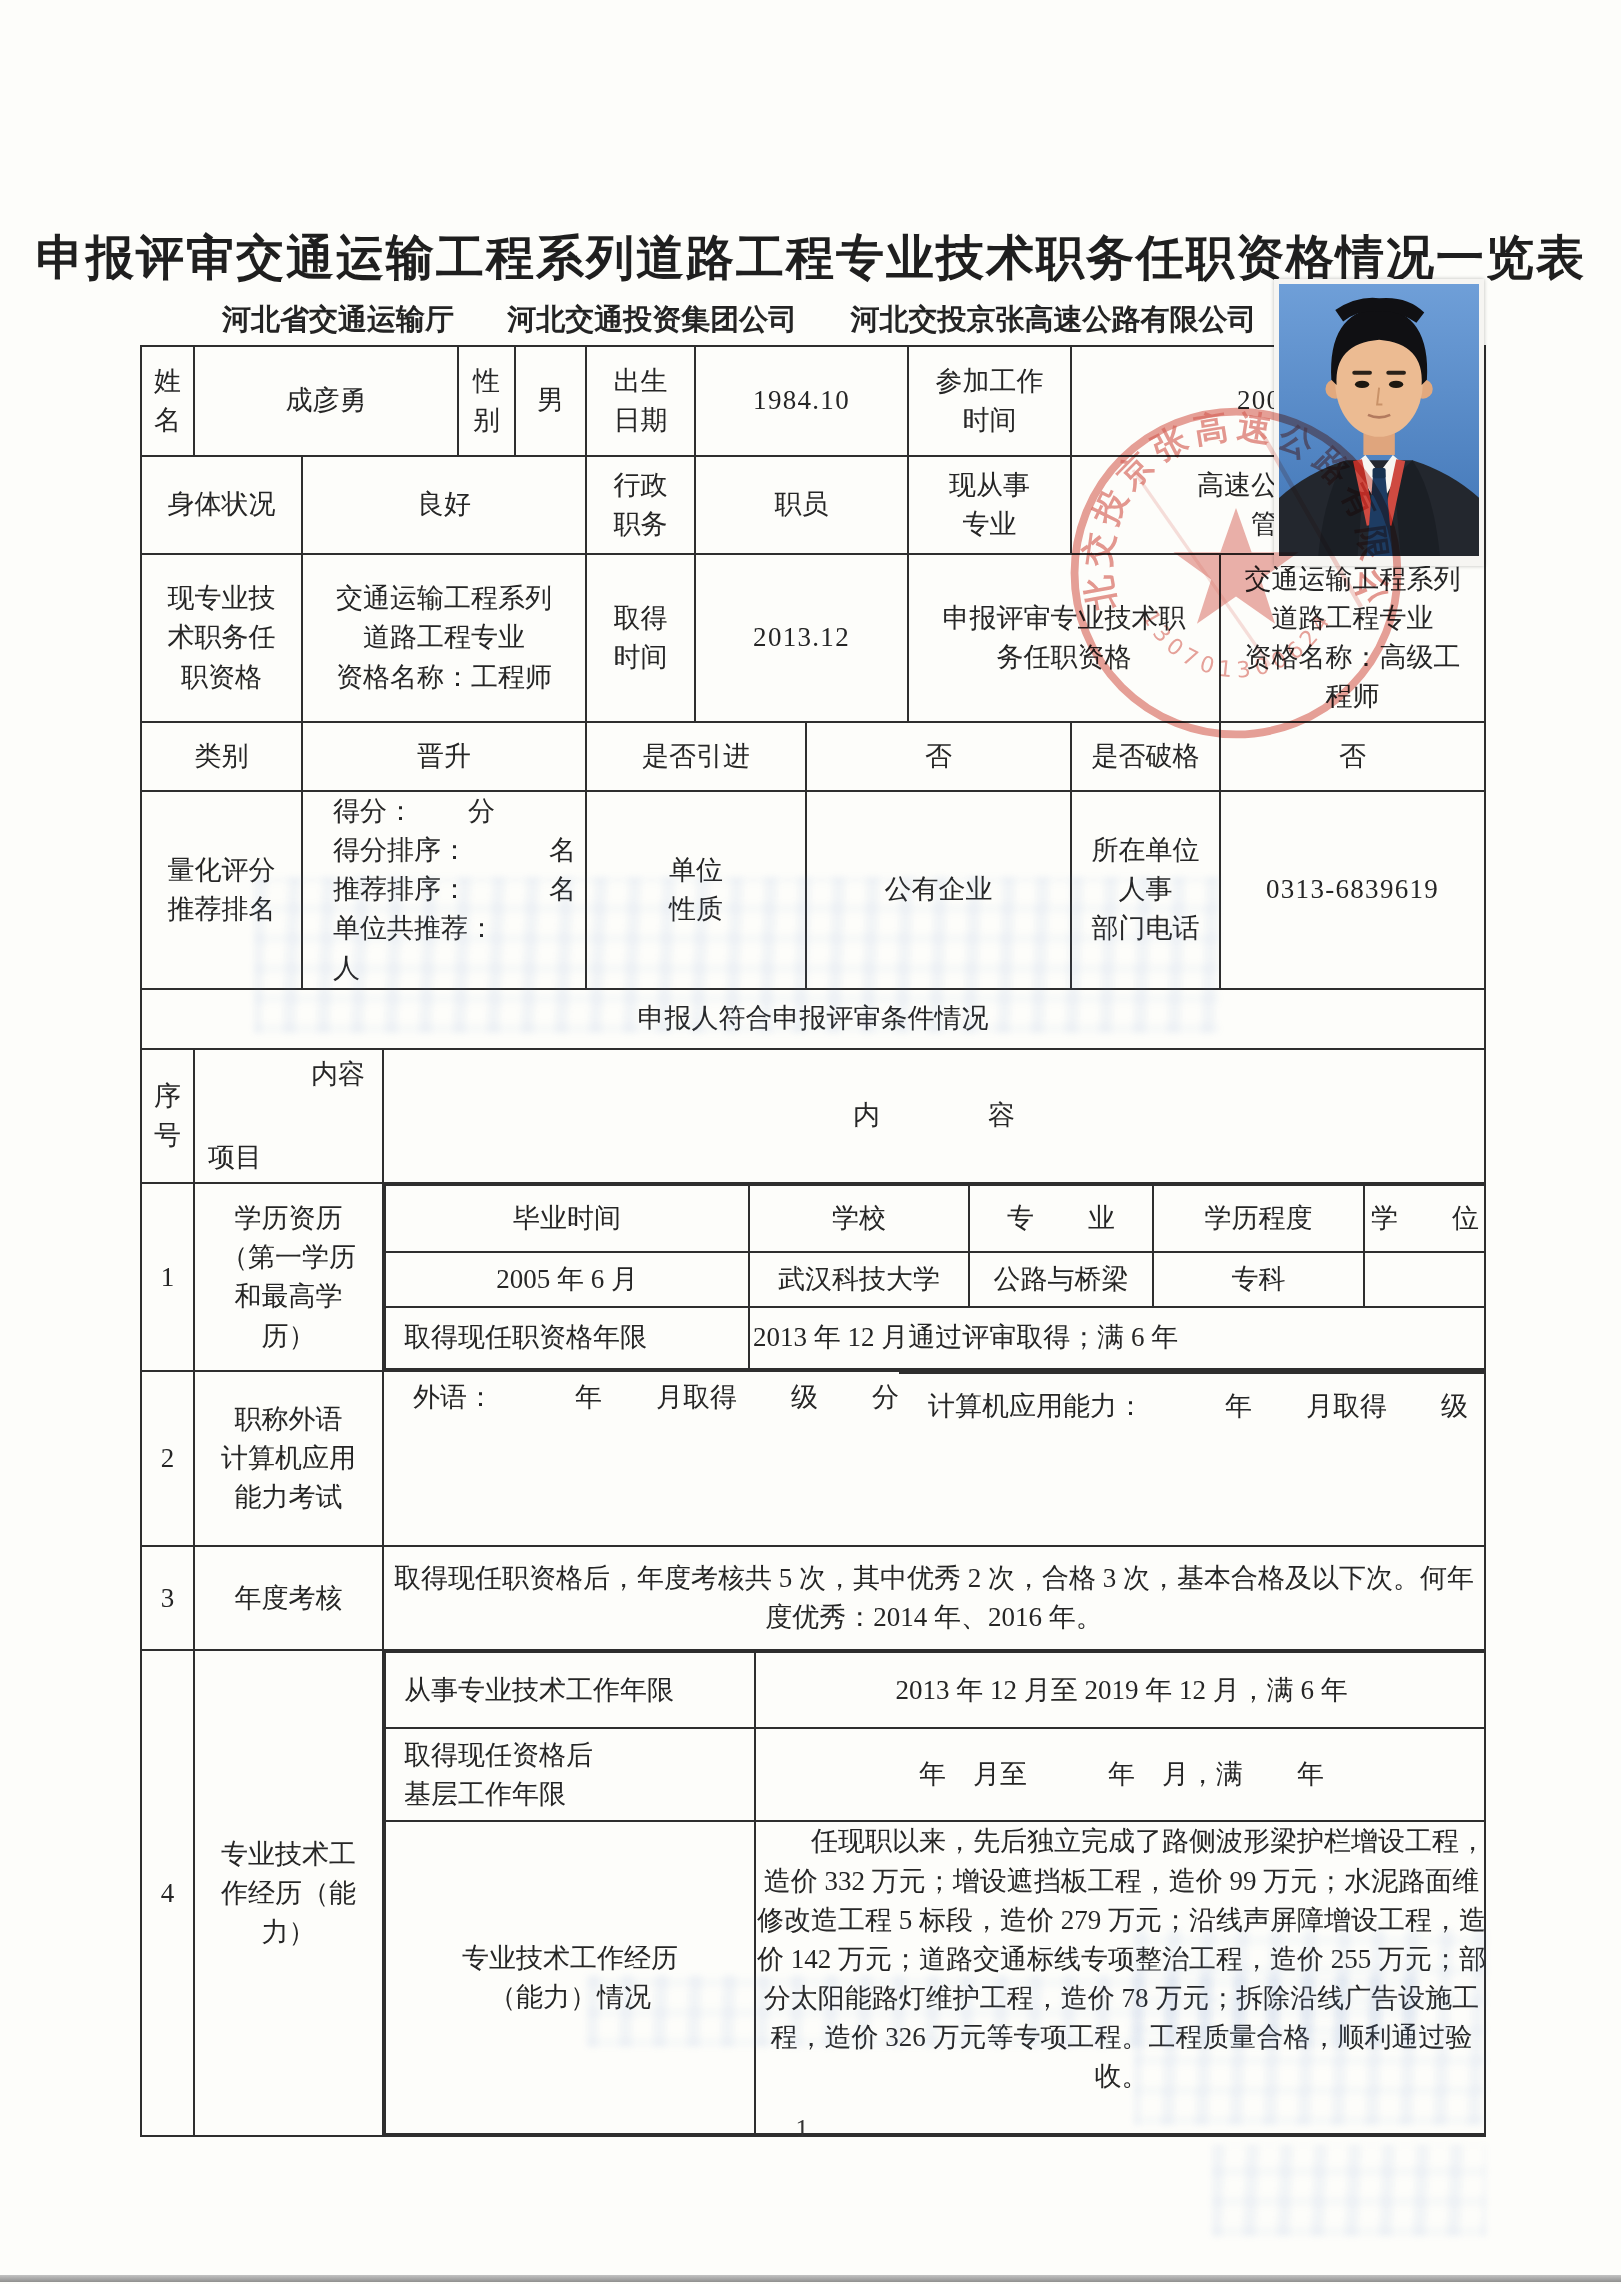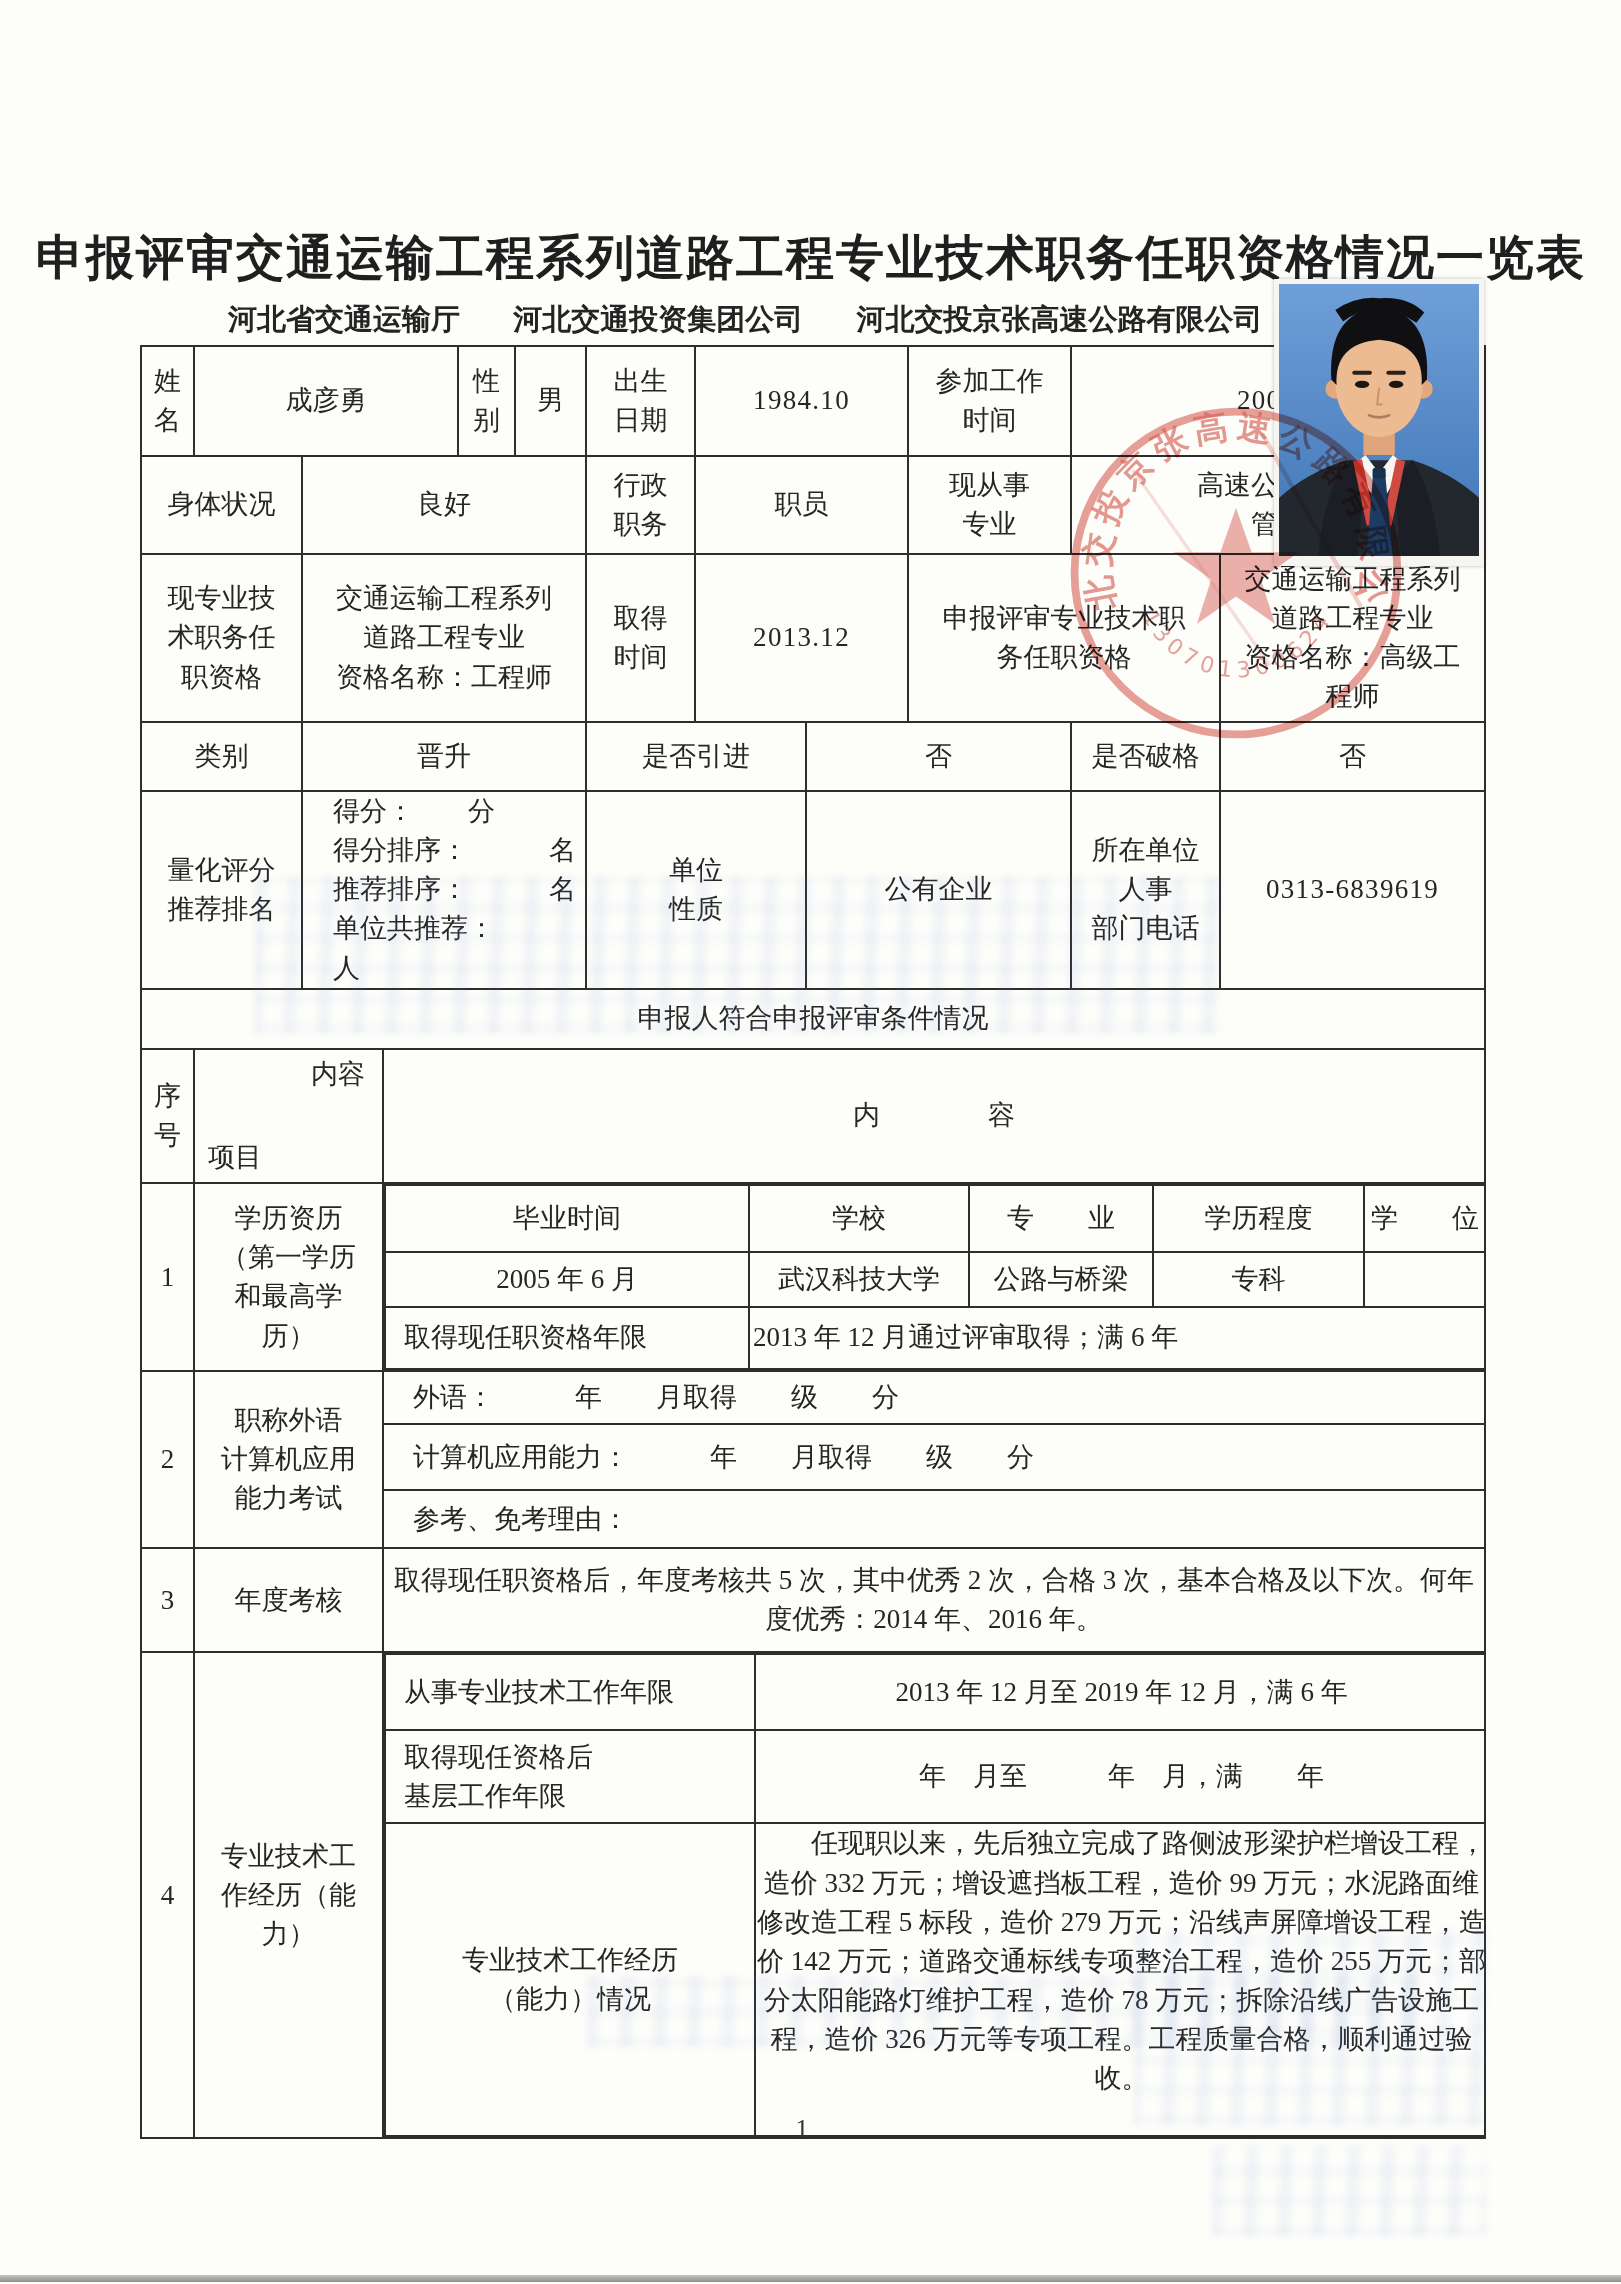--- a/index.html
+++ b/index.html
@@ -11,21 +11,21 @@
     font-family:"Liberation Serif","DejaVu Serif",serif;
     color:#262626;
   }
   
   #doc-title{
     position:absolute;left:0;top:226px;width:100%;
     text-align:center;font-size:48px;font-weight:700;
     letter-spacing:2px;color:#1f1f1f;
   }
   #affil{
-    position:absolute;left:228px;top:300px;
+    position:absolute;left:222px;top:300px;
     font-size:29px;font-weight:600;color:#242424;
     white-space:nowrap;
   }
   #affil .aff{margin-right:46px;}
   #affil .aff:last-child{margin-right:0;}
   
   #main-table{
     position:absolute;left:140px;top:345px;
     width:1345px;height:1717px;
     border-collapse:collapse;table-layout:fixed;
@@ -42,21 +42,21 @@
   .pl{padding-left:30px !important;}
   .num{letter-spacing:1.3px;}
   
   .nest{width:100%;height:100%;border-collapse:collapse;table-layout:fixed;}
   .nest td{border:2px solid #2e2e2e;font-size:27px;text-align:center;vertical-align:middle;padding:0;}
   .nest tr:first-child td{border-top:none;}
   .nest tr:last-child td{border-bottom:none;}
   .nest td:first-child{border-left:none;}
   .nest td:last-child{border-right:none;}
   
-  .stack{display:flex;flex-direction:column;height:100%;}
+  .stack{display:flex;flex-direction:row;height:100%;}
   .stack > div{flex:0 0 auto;display:flex;align-items:center;padding-left:29px;text-align:left;font-size:27px;}
   .stack > div + div{border-top:2px solid #2e2e2e;}
   
   .itemcell{height:100%;display:flex;flex-direction:column;justify-content:space-between;padding:5.2px 0;gap:44px;}
   .itemcell .t{text-align:right;padding-right:17px;}
   .itemcell .b{text-align:left;padding-left:13px;}
   .para{
     text-align:left;padding:10.4px 22px 0 22px;
     font-size:27px;line-height:39px;text-indent:2em;
     vertical-align:top !important;

